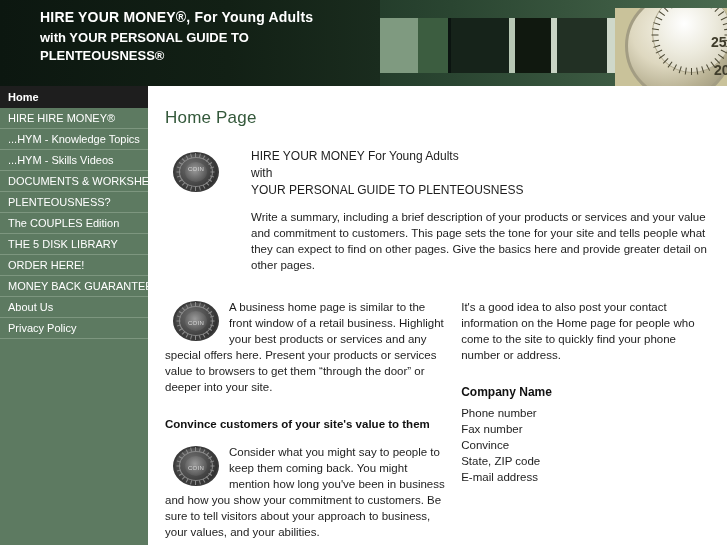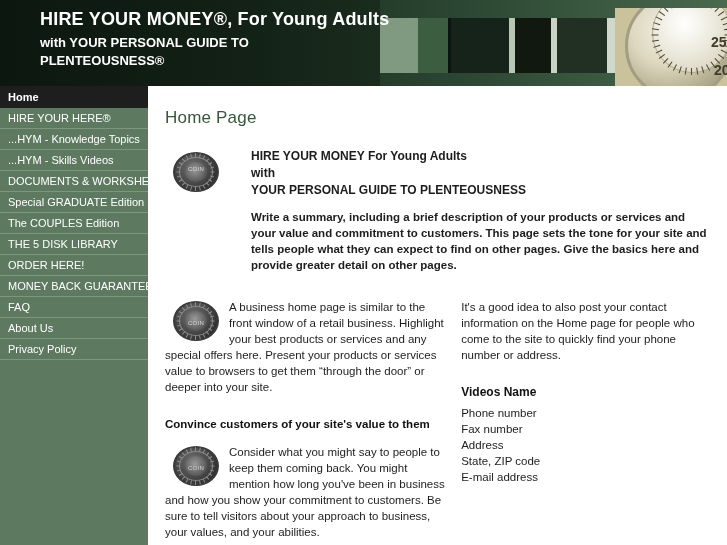--- a/index.html
+++ b/index.html
@@ -107,21 +107,21 @@
     font-weight: bold;
   }
 
   .header-title-block {
     position: absolute;
     left: 40px; top: 9px;
     width: 420px;
     z-index: 5;
   }
   .title-line1 {
-    font-size: 18px;
+    font-size: 14px;
     font-weight: bold;
     color: #ffffff;
     letter-spacing: 0.2px;
     white-space: nowrap;
   }
   .title-line2 {
     margin-top: 4px;
     font-size: 13px;
     font-weight: bold;
     color: #ffffff;
@@ -186,21 +186,20 @@
   }
   .intro .coin {
     position: absolute;
     left: 8px; top: 50px;
   }
   .intro-lines {
     font-size: 12px;
     color: #1d1d1d;
     line-height: 17px;
     padding-top: 52px;
-    font-weight: bold;
   }
   .intro-lines .l { white-space: nowrap; }
 
   .cols {
     display: flex;
     margin-top: 26px;
   }
   .col-left { width: 285px; padding-right: 16px; }
   .col-right { width: 250px; }
 
@@ -354,30 +353,29 @@
       <div class="title-line1">HIRE YOUR MONEY®, For Young Adults</div>
       <div class="title-line2">
         <div>with YOUR PERSONAL GUIDE TO</div>
         <div>PLENTEOUSNESS®</div>
       </div>
     </div>
   </div>
 
   <nav class="sidebar" id="sidebar">
       <div class="nav-item current"><span>Home</span></div>
-      <div class="nav-item"><span>HIRE YOUR HERE®</span></div>
+      <div class="nav-item"><span>HIRE HIRE MONEY®</span></div>
       <div class="nav-item"><span>...HYM - Knowledge Topics</span></div>
       <div class="nav-item"><span>...HYM - Skills Videos</span></div>
       <div class="nav-item"><span>DOCUMENTS &amp; WORKSHEETS</span></div>
-      <div class="nav-item"><span>Special GRADUATE Edition</span></div>
+      <div class="nav-item"><span>PLENTEOUSNESS?</span></div>
       <div class="nav-item"><span>The COUPLES Edition</span></div>
       <div class="nav-item"><span>THE 5 DISK LIBRARY</span></div>
       <div class="nav-item"><span>ORDER HERE!</span></div>
       <div class="nav-item"><span>MONEY BACK GUARANTEE!</span></div>
-      <div class="nav-item"><span>FAQ</span></div>
       <div class="nav-item"><span>About Us</span></div>
       <div class="nav-item"><span>Privacy Policy</span></div>
     </nav>
 
   <main class="content">
     <div class="content-inner">
 
       <h1 class="page-title">Home Page</h1>
 
       <div class="intro">
@@ -491,25 +489,25 @@
                   <div class="c-tick" style="transform: rotate(330deg);"></div>
                   <div class="c-tick" style="transform: rotate(345deg);"></div>
                 </div>
               <span>Consider what you might say to people to keep them coming back. You might mention how long you've been in business and how you show your commitment to customers. Be sure to tell visitors about your approach to business, your values, and your abilities.</span>
             </div>
           </div>
         </div>
 
         <div class="col-right">
           <div class="para">It's a good idea to also post your contact information on the Home page for people who come to the site to quickly find your phone number or address.</div>
-          <div class="company-name">Videos Name</div>
+          <div class="company-name">Company Name</div>
           <div id="contact-list">
               <div class="contact-line">Phone number</div>
               <div class="contact-line">Fax number</div>
-              <div class="contact-line">Address</div>
+              <div class="contact-line">Convince</div>
               <div class="contact-line">State, ZIP code</div>
               <div class="contact-line">E-mail address</div>
             </div>
         </div>
 
       </div>
     </div>
   </main>
 
 </div>

